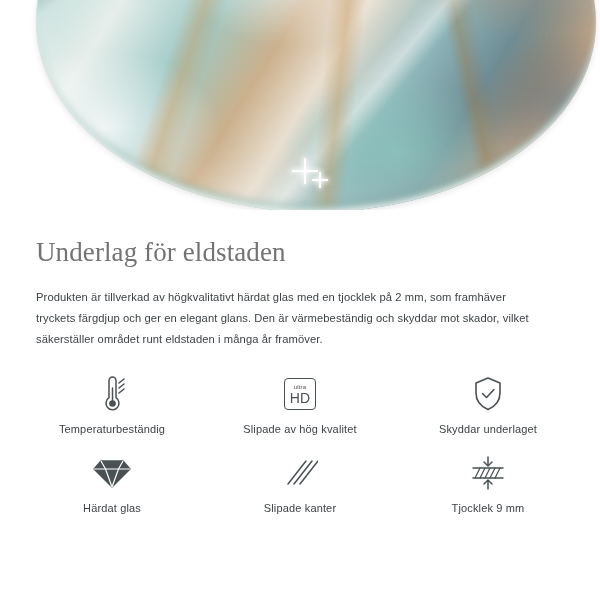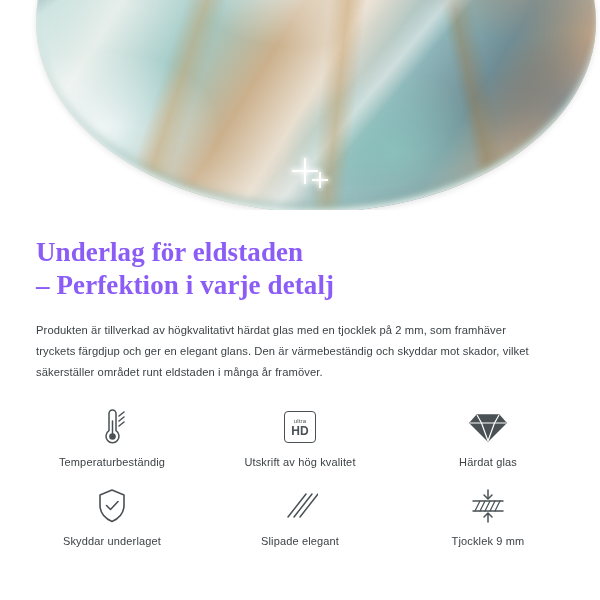--- a/index.html
+++ b/index.html
@@ -113,22 +113,22 @@
     left: 0;
     top: 210px;
     width: 600px;
   }
   .headline {
     margin: 26px 0 0 36px;
     width: 520px;
     font-family: "Liberation Serif", serif;
     font-size: 27px;
     line-height: 33px;
-    font-weight: 700;
-    color: #8b5cf6;
+    font-weight: 400;
+    color: #737373;
     letter-spacing: 0.1px;
   }
   .headline .line2 {
     display: block;
   }
   .body-copy {
     margin: 18px 0 0 36px;
     width: 510px;
     font-size: 11.2px;
     line-height: 21px;
@@ -175,22 +175,22 @@
     align-items: center;
     justify-content: center;
     line-height: 1;
   }
   .hd-badge .t1 {
     font-size: 6px;
     color: #4a5154;
     letter-spacing: 0.2px;
   }
   .hd-badge .t2 {
-    font-size: 12px;
-    font-weight: bold;
+    font-size: 14px;
+    font-weight: normal;
     color: #4a5154;
     letter-spacing: 0.2px;
     margin-top: 1px;
   }
 </style>
 </head>
 <body>
 
 <div class="hero">
   <div class="hero-disc">
@@ -198,21 +198,20 @@
   </div>
   <div class="hero-edge"></div>
   <div class="hero-sparkle sparkle-a"></div>
   <div class="hero-sparkle sparkle-b"></div>
 </div>
 
 <div class="content">
 
   <h1 class="headline">
     <span>Underlag för eldstaden</span>
-    <span class="line2">– Perfektion i varje detalj</span>
   </h1>
 
   <p class="body-copy">Produkten är tillverkad av högkvalitativt härdat glas med en tjocklek på 2 mm, som framhäver tryckets färgdjup och ger en elegant glans. Den är värmebeständig och skyddar mot skador, vilket säkerställer området runt eldstaden i många år framöver.</p>
 
   <div class="features">
 
     <div class="feature">
       <div class="feature-icon">
         <svg width="34" height="40" viewBox="0 0 34 40" fill="none" stroke="#4a5154" stroke-width="1.5" stroke-linecap="round">
           <path d="M14 6.5a3.5 3.5 0 0 1 7 0v17.2a6.5 6.5 0 1 1-7 0z"></path>
@@ -226,53 +225,53 @@
       <div class="feature-label">Temperaturbeständig</div>
     </div>
 
     <div class="feature">
       <div class="feature-icon">
         <div class="hd-badge">
           <span class="t1">ultra</span>
           <span class="t2">HD</span>
         </div>
       </div>
-      <div class="feature-label">Utskrift av hög kvalitet</div>
+      <div class="feature-label">Slipade av hög kvalitet</div>
+    </div>
+
+    <div class="feature">
+      <div class="feature-icon">
+        <svg width="34" height="40" viewBox="0 0 34 40" fill="none" stroke="#4a5154" stroke-width="1.6" stroke-linecap="round" stroke-linejoin="round">
+          <path d="M17 4 L29 9 v10c0 8-5.3 13.6-12 16.5C10.3 32.6 5 27 5 19V9z"></path>
+          <path d="M11.5 19.5 L15.5 23.5 L23 15.5"></path>
+        </svg>
+      </div>
+      <div class="feature-label">Skyddar underlaget</div>
     </div>
 
     <div class="feature">
       <div class="feature-icon">
         <svg width="38" height="34" viewBox="0 0 38 34" fill="none" stroke="#4a5154" stroke-width="1.4" stroke-linejoin="round">
           <path d="M8 5 H30 L37 13 L19 31 L1 13 Z" fill="#4a5154" stroke="#4a5154"></path>
           <path d="M1 13 H37" stroke="#ffffff" stroke-width="1.2"></path>
           <path d="M8 5 L12.5 13 L19 31 L25.5 13 L30 5" stroke="#ffffff" stroke-width="1.2" fill="none"></path>
         </svg>
       </div>
       <div class="feature-label">Härdat glas</div>
     </div>
 
     <div class="feature">
       <div class="feature-icon">
-        <svg width="34" height="40" viewBox="0 0 34 40" fill="none" stroke="#4a5154" stroke-width="1.6" stroke-linecap="round" stroke-linejoin="round">
-          <path d="M17 4 L29 9 v10c0 8-5.3 13.6-12 16.5C10.3 32.6 5 27 5 19V9z"></path>
-          <path d="M11.5 19.5 L15.5 23.5 L23 15.5"></path>
-        </svg>
-      </div>
-      <div class="feature-label">Skyddar underlaget</div>
-    </div>
-
-    <div class="feature">
-      <div class="feature-icon">
         <svg width="36" height="34" viewBox="0 0 36 34" fill="none" stroke="#4a5154" stroke-width="1.5" stroke-linecap="round">
           <path d="M6 28 L24 5"></path>
           <path d="M12 28 L30 5"></path>
           <path d="M18 28 L36 5"></path>
         </svg>
       </div>
-      <div class="feature-label">Slipade elegant</div>
+      <div class="feature-label">Slipade kanter</div>
     </div>
 
     <div class="feature">
       <div class="feature-icon">
         <svg width="40" height="38" viewBox="0 0 40 38" fill="none" stroke="#4a5154" stroke-width="1.5" stroke-linecap="round" stroke-linejoin="round">
           <line x1="20" y1="3" x2="20" y2="11"></line>
           <path d="M16 8 L20 12 L24 8"></path>
           <line x1="5" y1="14" x2="35" y2="14"></line>
           <line x1="5" y1="24" x2="35" y2="24"></line>
           <path d="M7 24 L12 14 M12 24 L17 14 M17 24 L22 14 M22 24 L27 14 M27 24 L32 14" stroke-width="1.2"></path>

